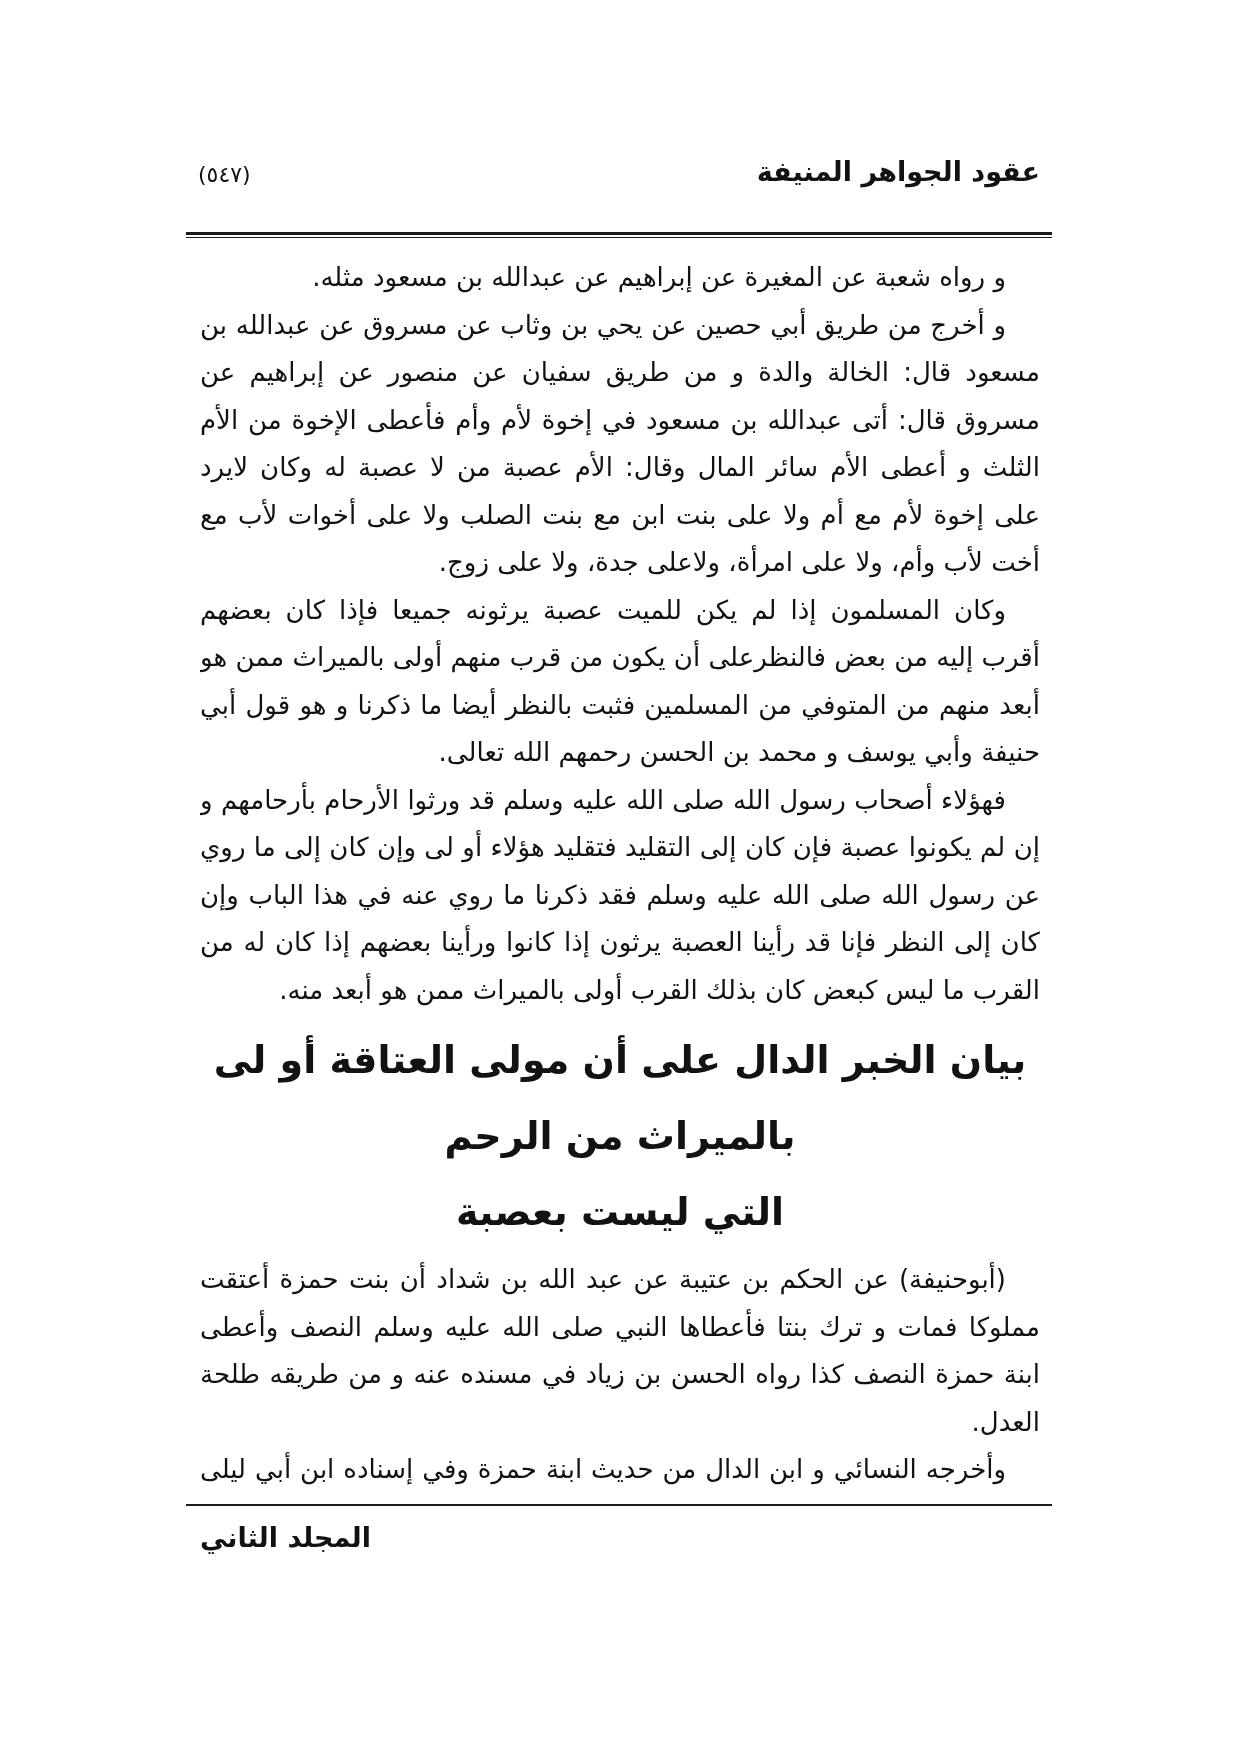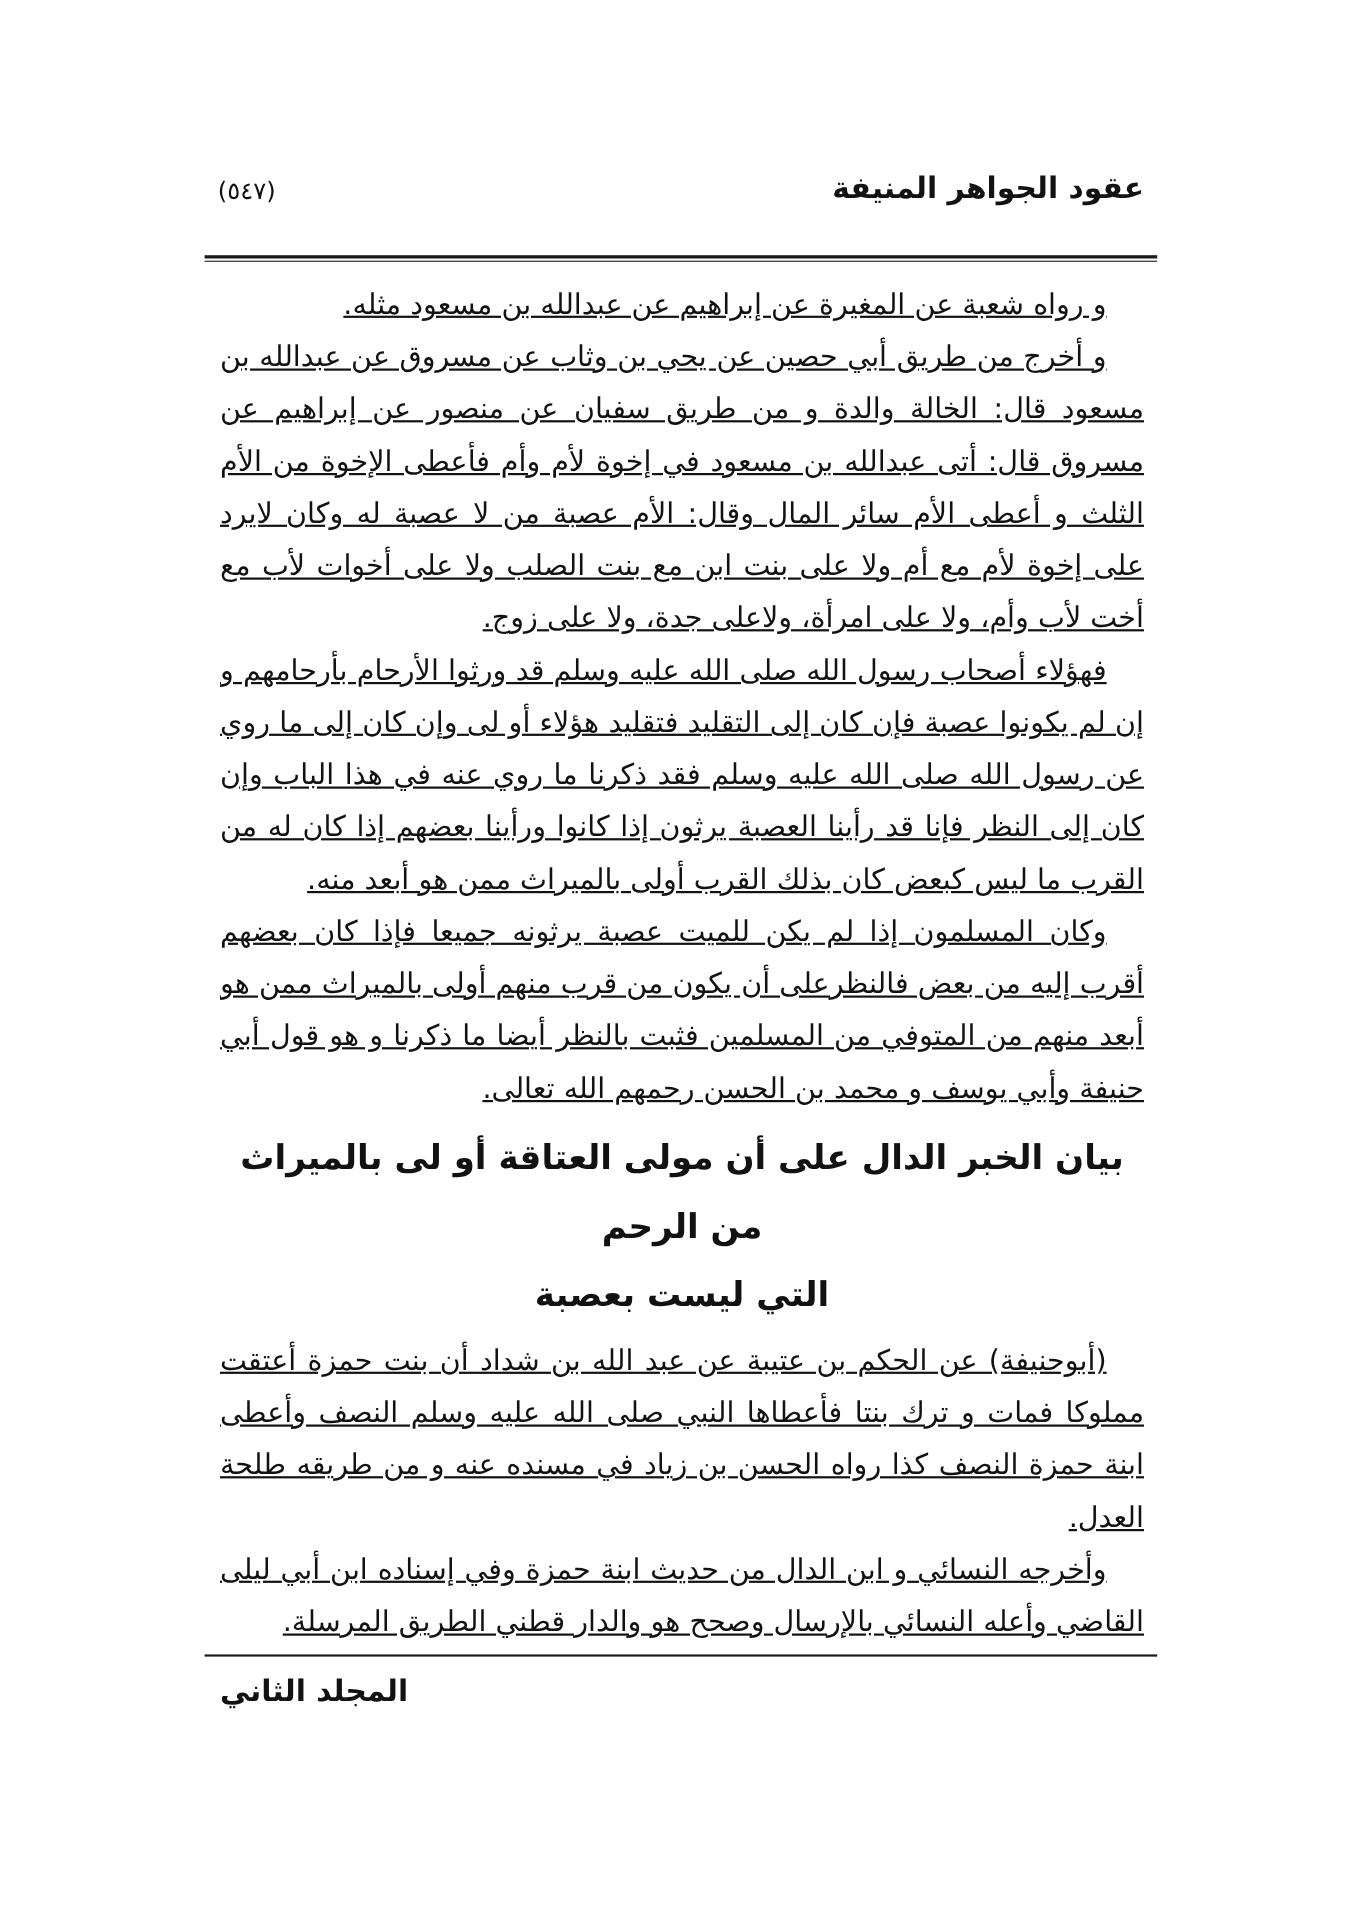--- a/index.html
+++ b/index.html
@@ -50,27 +50,26 @@
     left: 200px;
     height: 1238px;
     overflow: hidden;
     font-size: 26px;
     line-height: 47.5px;
     text-align: justify;
     text-justify: inter-word;
   }
   .para {
     text-indent: 34px;
-    text-decoration: underline;
   }
   .section-heading {
-    font-size: 31px;
+    font-size: 38px;
     font-weight: bold;
     text-align: center;
-    line-height: 62px;
+    line-height: 76px;
     margin: 8px 0 6px 0;
     text-indent: 0;
   }
   .heading-line { display: block; }
   .footer-rule {
     position: absolute;
     top: 1504px;
     right: 188px;
     left: 186px;
     border-top: 2.4px solid #1b1b1b;
@@ -93,22 +92,22 @@
   <div class="header">
     <span class="book-title">عقود الجواهر المنيفة</span>
     <span class="page-number">(٥٤٧)</span>
   </div>
 
   <div class="header-rule"></div>
 
   <div class="body-text">
     <p class="para">و رواه شعبة عن المغيرة عن إبراهيم عن عبدالله بن مسعود مثله.</p>
     <p class="para">و أخرج من طريق أبي حصين عن يحي بن وثاب عن مسروق عن عبدالله بن مسعود قال: الخالة والدة و من طريق سفيان عن منصور عن إبراهيم عن مسروق قال: أتى عبدالله بن مسعود في إخوة لأم وأم فأعطى الإخوة من الأم الثلث و أعطى الأم سائر المال وقال: الأم عصبة من لا عصبة له وكان لايرد على إخوة لأم مع أم ولا على بنت ابن مع بنت الصلب ولا على أخوات لأب مع أخت لأب وأم، ولا على امرأة، ولاعلى جدة، ولا على زوج.</p>
+    <p class="para">وكان المسلمون إذا لم يكن للميت عصبة يرثونه جميعا فإذا كان بعضهم أقرب إليه من بعض فالنظرعلى أن يكون من قرب منهم أولى بالميراث ممن هو أبعد منهم من المتوفي من المسلمين فثبت بالنظر أيضا ما ذكرنا و هو قول أبي حنيفة وأبي يوسف و محمد بن الحسن رحمهم الله تعالى.</p>
     <p class="para">فهؤلاء أصحاب رسول الله صلى الله عليه وسلم قد ورثوا الأرحام بأرحامهم و إن لم يكونوا عصبة فإن كان إلى التقليد فتقليد هؤلاء أو لى وإن كان إلى ما روي عن رسول الله صلى الله عليه وسلم فقد ذكرنا ما روي عنه في هذا الباب وإن كان إلى النظر فإنا قد رأينا العصبة يرثون إذا كانوا ورأينا بعضهم إذا كان له من القرب ما ليس كبعض كان بذلك القرب أولى بالميراث ممن هو أبعد منه.</p>
-    <p class="para">وكان المسلمون إذا لم يكن للميت عصبة يرثونه جميعا فإذا كان بعضهم أقرب إليه من بعض فالنظرعلى أن يكون من قرب منهم أولى بالميراث ممن هو أبعد منهم من المتوفي من المسلمين فثبت بالنظر أيضا ما ذكرنا و هو قول أبي حنيفة وأبي يوسف و محمد بن الحسن رحمهم الله تعالى.</p>
 
     <h2 class="section-heading">
       <span class="heading-line">بيان الخبر الدال على أن مولى العتاقة أو لى بالميراث من الرحم</span>
       <span class="heading-line">التي ليست بعصبة</span>
     </h2>
 
     <p class="para">(أبوحنيفة) عن الحكم بن عتيبة عن عبد الله بن شداد أن بنت حمزة أعتقت مملوكا فمات و ترك بنتا فأعطاها النبي صلى الله عليه وسلم النصف وأعطى ابنة حمزة النصف كذا رواه الحسن بن زياد في مسنده عنه و من طريقه طلحة العدل.</p>
     <p class="para">وأخرجه النسائي و ابن الدال من حديث ابنة حمزة وفي إسناده ابن أبي ليلى القاضي وأعله النسائي بالإرسال وصحح هو والدار قطني الطريق المرسلة.</p>
 
   </div>

